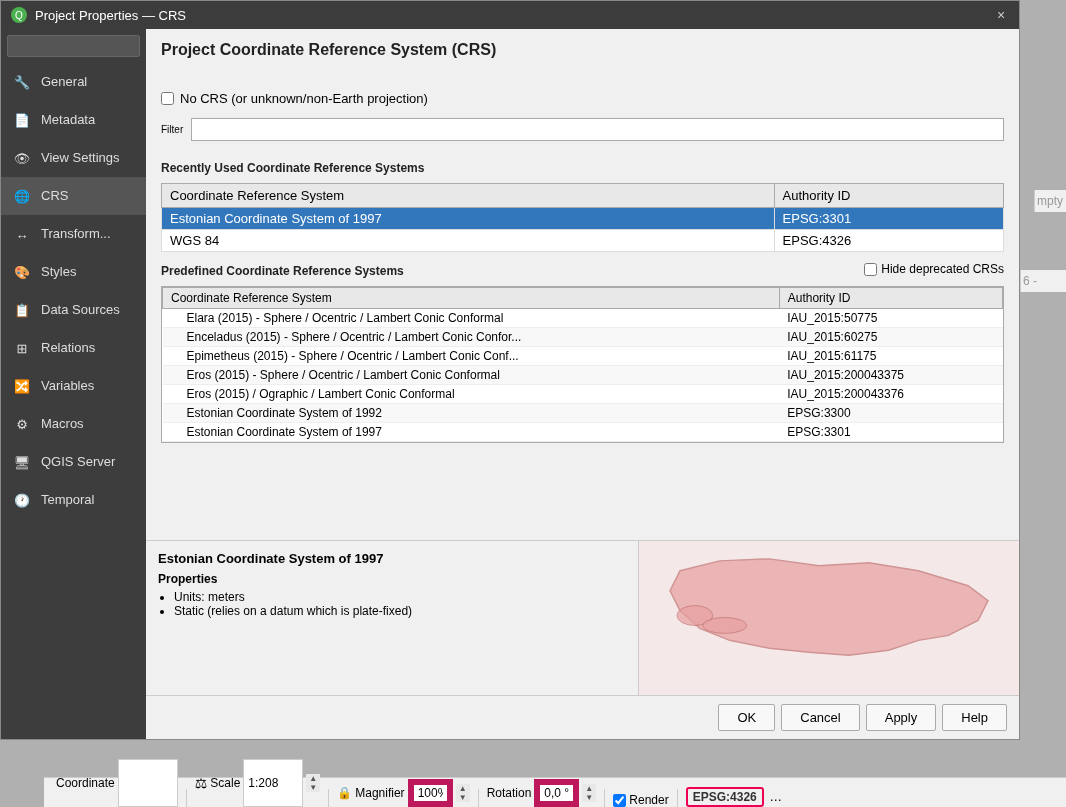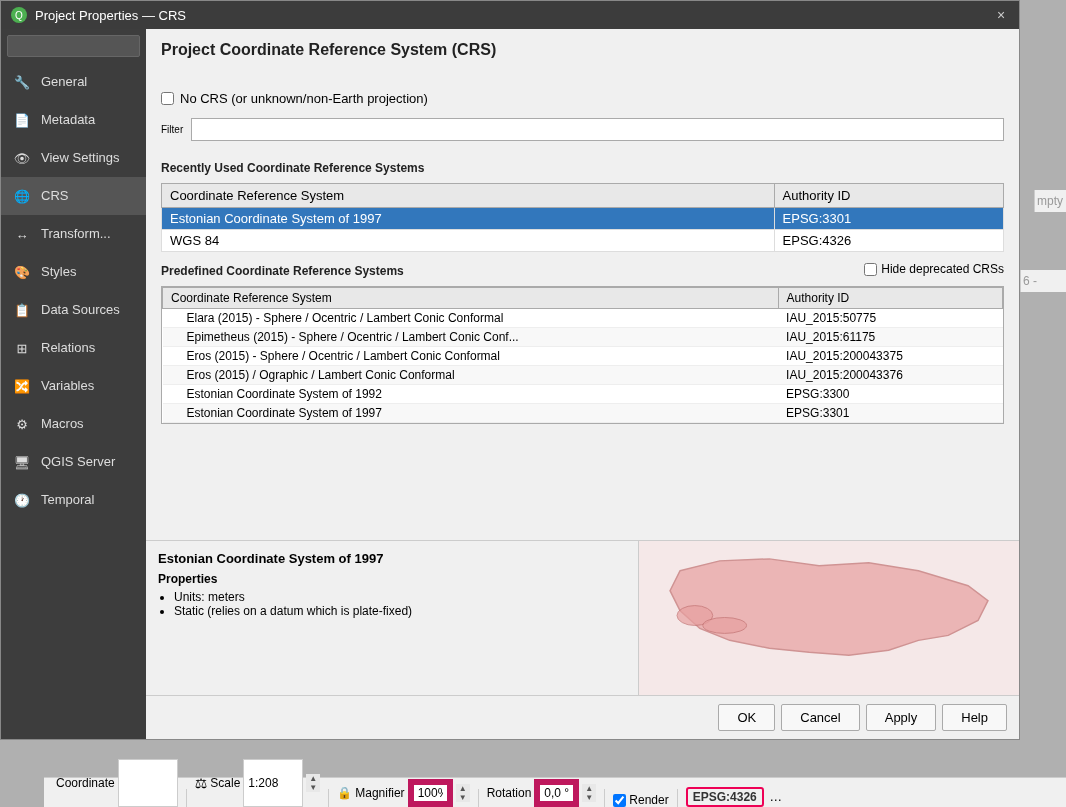--- a/index.html
+++ b/index.html
@@ -205,20 +205,24 @@
                 <th>Coordinate Reference System</th>
                 <th>Authority ID</th>
               </tr>
             </thead>
             <tbody id="predefined-tbody">
                 <tr>
                   <td style="padding-left:24px;">Elara (2015) - Sphere / Ocentric / Lambert Conic Conformal</td>
                   <td>IAU_2015:50775</td>
                 </tr>
                 <tr>
+                  <td style="padding-left:24px;">Enceladus (2015) - Sphere / Ocentric / Lambert Conic Confor...</td>
+                  <td>IAU_2015:60275</td>
+                </tr>
+                <tr>
                   <td style="padding-left:24px;">Epimetheus (2015) - Sphere / Ocentric / Lambert Conic Conf...</td>
                   <td>IAU_2015:61175</td>
                 </tr>
                 <tr>
                   <td style="padding-left:24px;">Eros (2015) - Sphere / Ocentric / Lambert Conic Conformal</td>
                   <td>IAU_2015:200043375</td>
                 </tr>
                 <tr>
                   <td style="padding-left:24px;">Eros (2015) / Ographic / Lambert Conic Conformal</td>
                   <td>IAU_2015:200043376</td>

